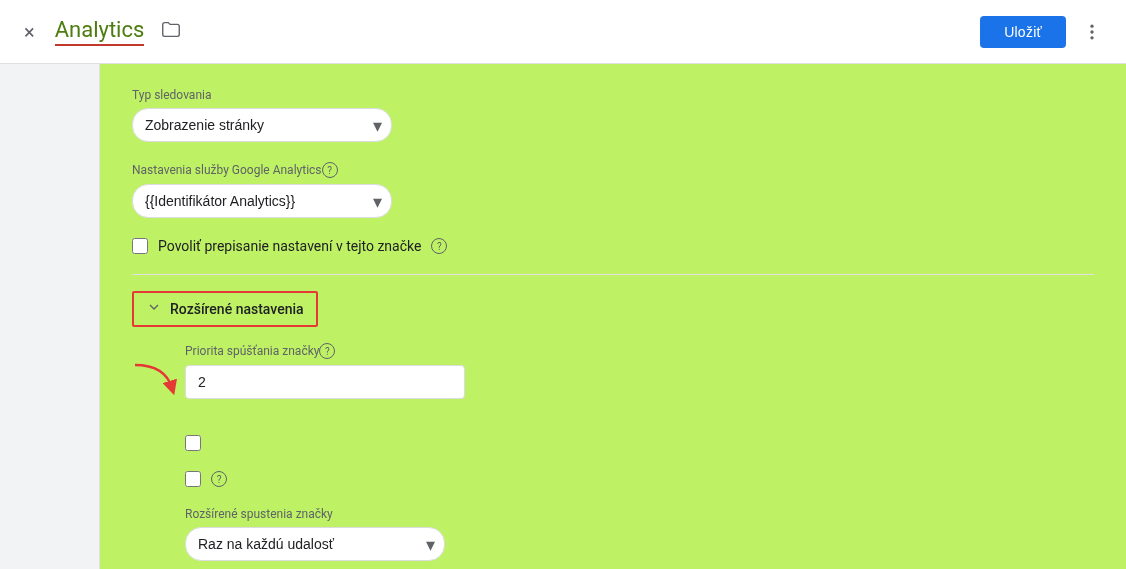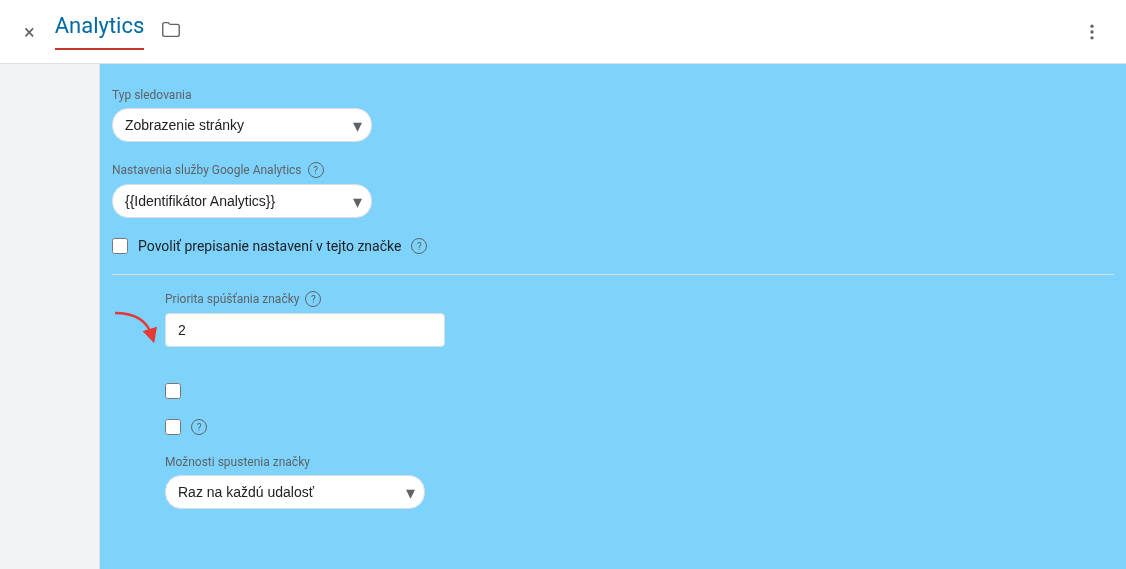--- a/index.html
+++ b/index.html
@@ -36,24 +36,24 @@
       cursor: pointer;
       padding: 8px;
       border-radius: 50%;
       display: flex;
       align-items: center;
       justify-content: center;
     }
 
     .app-title {
       font-size: 22px;
-      color: #0369a1;
+      color: #4d7c0f;
       font-weight: 400;
       border-bottom: 2px solid #c0392b;
-      padding-bottom: 10px;
+      padding-bottom: 2px;
       letter-spacing: 0;
     }
 
     .folder-icon {
       color: #5f6368;
       font-size: 20px;
       cursor: pointer;
       padding: 4px;
     }
 
@@ -94,41 +94,40 @@
     }
 
     .sidebar {
       width: 100px;
       background: #f1f3f4;
       border-right: 1px solid #e0e0e0;
     }
 
     .content {
       flex: 1;
-      background: #7dd3fc;
-      padding: 24px 12px;
+      background: #bef264;
+      padding: 24px 32px;
       overflow-y: auto;
     }
 
     
     .form-group {
       margin-bottom: 20px;
     }
 
     .form-label {
       font-size: 12px;
       color: #5f6368;
       margin-bottom: 6px;
       display: block;
     }
 
     .form-label-with-help {
       display: flex;
       align-items: center;
-      gap: 6px;
       font-size: 12px;
       color: #5f6368;
       margin-bottom: 6px;
     }
 
     .help-icon {
       width: 16px;
       height: 16px;
       border-radius: 50%;
       border: 1px solid #5f6368;
@@ -258,20 +257,21 @@
   <div class="header-left">
     <span class="close-btn">×</span>
     <span class="app-title">Analytics</span>
     <span class="folder-icon">
       <svg width="22" height="22" viewBox="0 0 24 24" fill="none" stroke="#5f6368" stroke-width="1.5">
         <path d="M3 7a2 2 0 0 1 2-2h4l2 2h8a2 2 0 0 1 2 2v9a2 2 0 0 1-2 2H5a2 2 0 0 1-2-2V7z"></path>
       </svg>
     </span>
   </div>
   <div class="header-right">
+    <button class="save-btn">Uložiť</button>
     <span class="more-btn">
       <svg width="20" height="20" viewBox="0 0 24 24" fill="#5f6368">
         <circle cx="12" cy="5" r="2"></circle>
           <circle cx="12" cy="12" r="2"></circle>
           <circle cx="12" cy="19" r="2"></circle>
       </svg>
     </span>
   </div>
 </div>
 
@@ -305,20 +305,28 @@
 
     <div class="checkbox-row">
       <input type="checkbox" class="checkbox-input" style="">
       <span class="checkbox-label">Povoliť prepisanie nastavení v tejto značke</span>
       <span class="help-icon">?</span>
     </div>
 
     <hr class="divider">
 
     <div class="advanced-section">
+      <div class="advanced-header">
+        <span class="chevron-icon">
+          <svg width="16" height="16" viewBox="0 0 24 24" fill="none" stroke="#5f6368" stroke-width="2">
+            <polyline points="6 9 12 15 18 9"></polyline>
+          </svg>
+        </span>
+        <span class="advanced-label">Rozšírené nastavenia</span>
+      </div>
 
       <div class="advanced-content">
 
         <div class="form-group">
           <div class="form-label-with-help">
             <span>Priorita spúšťania značky</span>
             <span class="help-icon">?</span>
           </div>
           <div style="position:relative; display:inline-block;">
             
@@ -337,21 +345,21 @@
         <div class="checkbox-row">
           <input type="checkbox" class="checkbox-input" style="">
         </div>
 
         <div class="checkbox-row">
           <input type="checkbox" class="checkbox-input" style="">
           <span class="help-icon">?</span>
         </div>
 
         <div class="firing-options-group">
-          <label class="form-label">Možnosti spustenia značky</label>
+          <label class="form-label">Rozšírené spustenia značky</label>
           <div class="select-wrapper">
             <select class="select-field select-field-wide">
               <option>Raz na každú udalosť</option>
             </select>
             <span class="select-arrow">▾</span>
           </div>
         </div>
 
       </div>
     </div>

